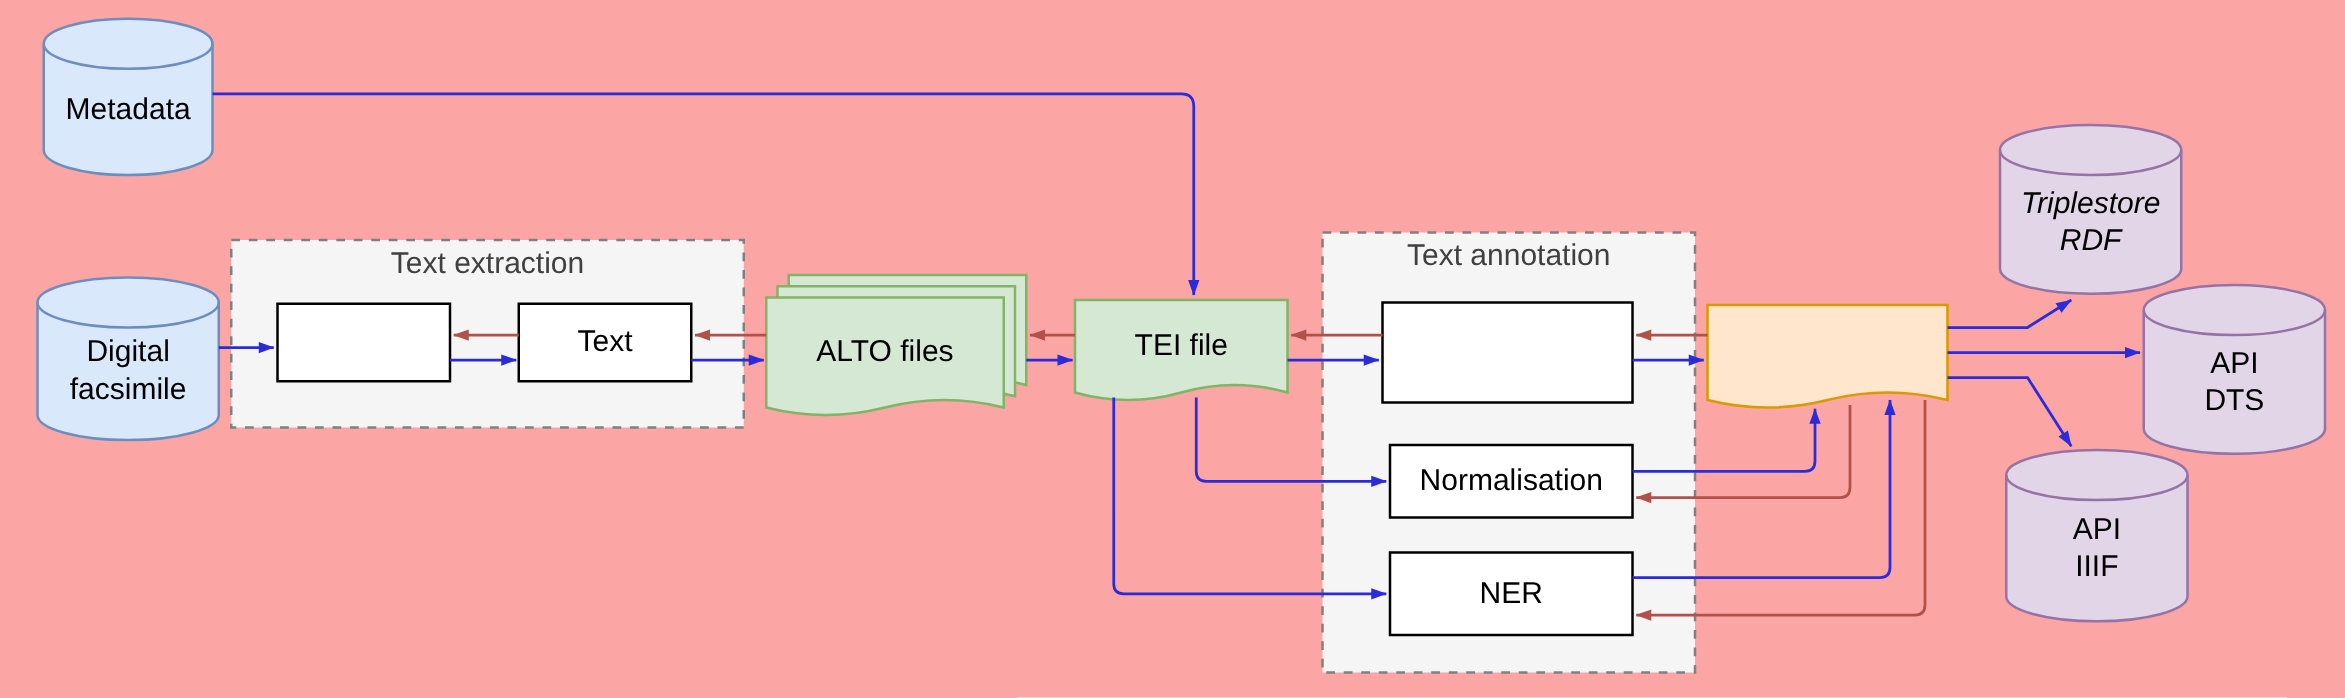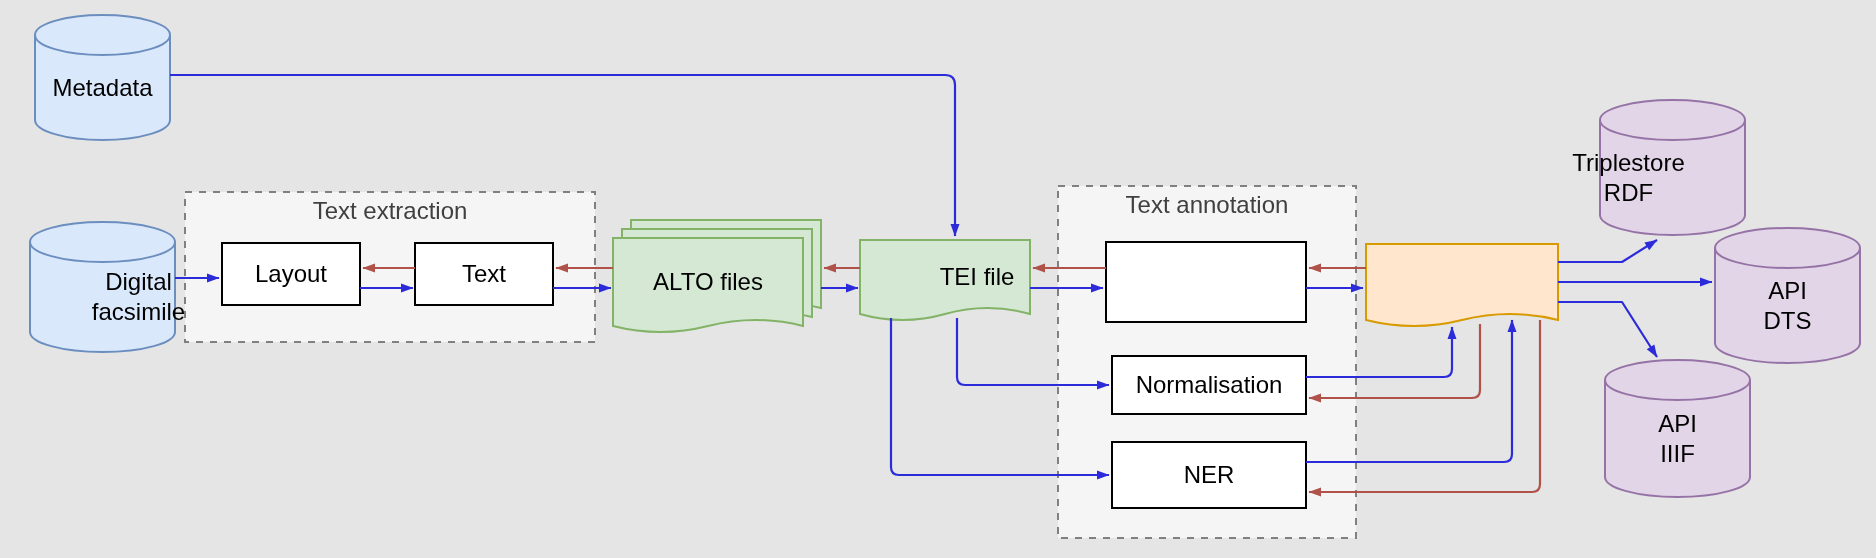--- a/index.html
+++ b/index.html
@@ -1,16 +1,16 @@
 <!DOCTYPE html>
 <html><head>
 <meta charset="utf-8">
 <style>
   html,body{margin:0;padding:0;background:#ffffff;}
-  .stage{position:relative;width:1876px;height:558px;background:#e5e5e5;overflow:hidden;
+  .stage{position:relative;width:1876px;height:558px;background:#fca5a5;overflow:hidden;
          font-family:"Liberation Sans", sans-serif;}
   .stage svg{position:absolute;left:0;top:0;}
   .label{position:absolute;display:flex;flex-direction:column;align-items:center;justify-content:center;
          text-align:center;font-size:24px;line-height:1.25;color:#000;pointer-events:none;}
   .group-title{color:#404040;}
   
   .cyl-blue{fill:#dae8fc;stroke:#6c8ebf;stroke-width:2;}
   .cyl-purple{fill:#e1d5e7;stroke:#9673a6;stroke-width:2;}
   .doc-green{fill:#d5e8d4;stroke:#82b366;stroke-width:2;}
   .doc-orange{fill:#ffe6cc;stroke:#d79b00;stroke-width:2;}
@@ -99,60 +99,57 @@
     <path class="edge edge-red" d="M 1106 268 L 1033 268"></path>
     <path class="edge edge-red" d="M 1366 268 L 1309 268"></path>
     <path class="edge edge-red" d="M 1480 324 L 1480 390 Q 1480 398 1472 398 L 1309 398"></path>
     <path class="edge edge-red" d="M 1540 320 L 1540 484 Q 1540 492 1532 492 L 1309 492"></path>
   </svg>
 
   <div class="label" style="left:35px;top:35px;width:135px;height:105px;">
     <span>Metadata</span>
   </div>
 
-  <div class="label" style="left:30px;top:242px;width:145px;height:110px;padding-left:36px;">
+  <div class="label" style="left:30px;top:242px;width:145px;height:110px;">
     <span>Digital</span>
     <span>facsimile</span>
   </div>
 
   <div class="label group-title" style="left:185px;top:196px;width:410px;height:30px;">
     <span>Text extraction</span>
   </div>
 
-  <div class="label" style="left:222px;top:243px;width:138px;height:62px;">
-    <span>Layout</span>
-  </div>
 
   <div class="label" style="left:415px;top:243px;width:138px;height:62px;">
     <span>Text</span>
   </div>
 
   <div class="label" style="left:613px;top:238px;width:190px;height:88px;">
     <span>ALTO files</span>
   </div>
 
-  <div class="label" style="left:860px;top:240px;width:170px;height:74px;padding-left:32px;">
+  <div class="label" style="left:860px;top:240px;width:170px;height:74px;">
     <span>TEI file</span>
   </div>
 
   <div class="label group-title" style="left:1058px;top:190px;width:298px;height:30px;">
     <span>Text annotation</span>
   </div>
 
 
   <div class="label" style="left:1112px;top:356px;width:194px;height:58px;">
     <span>Normalisation</span>
   </div>
 
   <div class="label" style="left:1112px;top:442px;width:194px;height:66px;">
     <span>NER</span>
   </div>
 
 
-  <div class="label" style="left:1556px;top:120px;width:145px;height:115px;">
+  <div class="label" style="left:1600px;top:120px;width:145px;height:115px;font-style:italic;">
     <span>Triplestore</span>
     <span>RDF</span>
   </div>
 
   <div class="label" style="left:1715px;top:248px;width:145px;height:115px;">
     <span>API</span>
     <span>DTS</span>
   </div>
 
   <div class="label" style="left:1605px;top:380px;width:145px;height:117px;">

